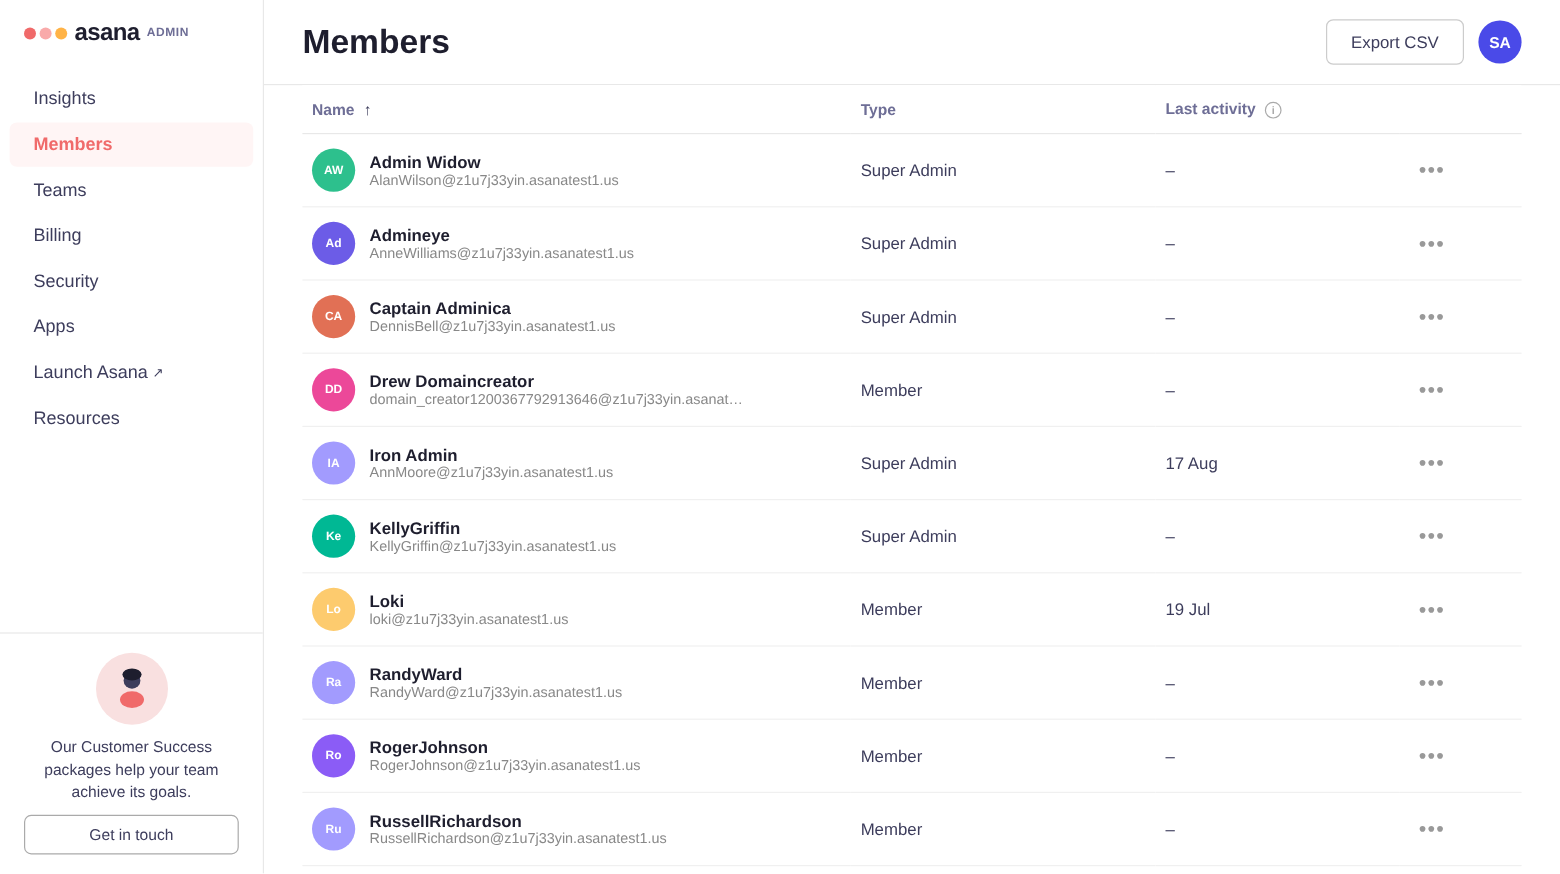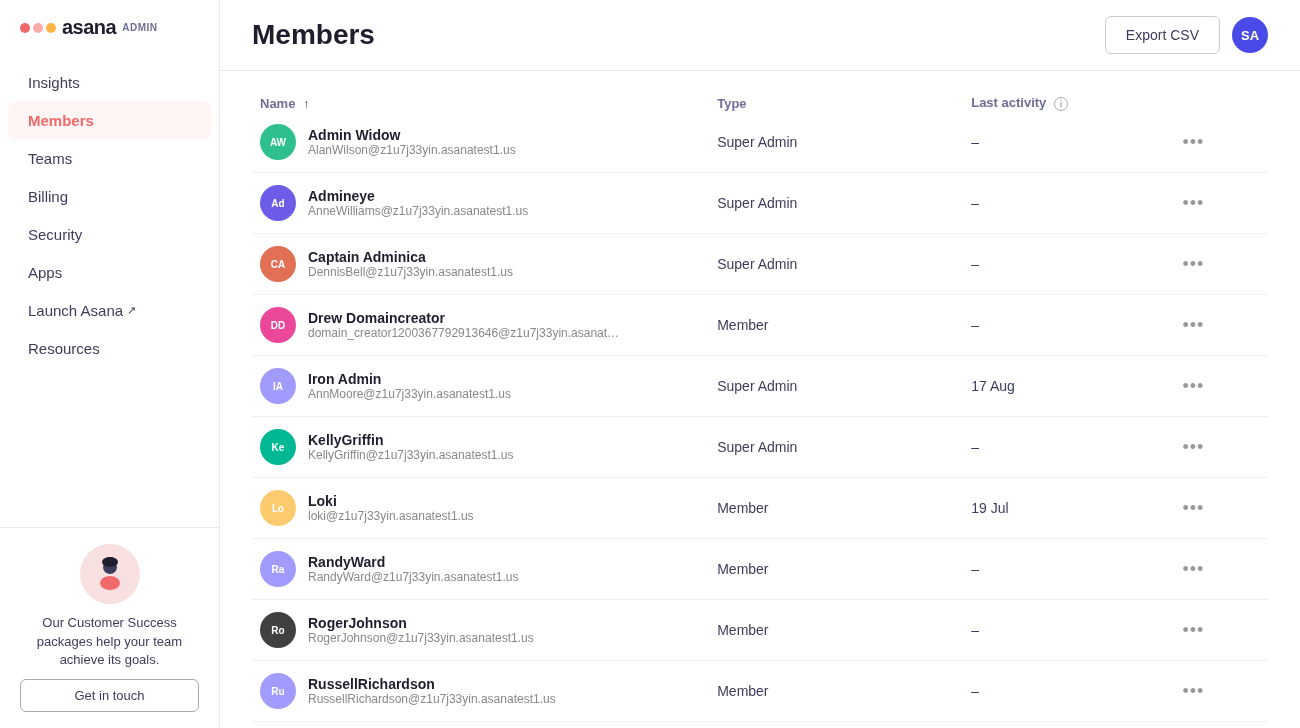--- a/index.html
+++ b/index.html
@@ -179,21 +179,21 @@
       border-collapse: collapse;
     }
     thead th {
       padding: 12px 8px;
       text-align: left;
       font-size: 13px;
       font-weight: 600;
       color: #6e6e96;
       border-bottom: 1px solid #e8e8e8;
       position: sticky;
-      top: 12px;
+      top: 0;
       background: #fff;
       z-index: 1;
     }
     .th-name {
       width: 45%;
     }
     .th-type {
       width: 25%;
     }
     .th-activity {
@@ -463,21 +463,21 @@
     </td>
     <td class="type-cell">Member</td>
     <td class="activity-cell">–</td>
     <td>
       <button class="actions-btn">•••</button>
     </td>
   </tr>
           <tr>
     <td>
       <div class="member-cell">
-        <div class="member-avatar" style="background:#404040">Ro</div>
+        <div class="member-avatar" style="background:#8b5cf6">Ro</div>
         <div class="member-info">
           <span class="member-name">RogerJohnson</span>
           <span class="member-email">RogerJohnson@z1u7j33yin.asanatest1.us</span>
         </div>
       </div>
     </td>
     <td class="type-cell">Member</td>
     <td class="activity-cell">–</td>
     <td>
       <button class="actions-btn">•••</button>

